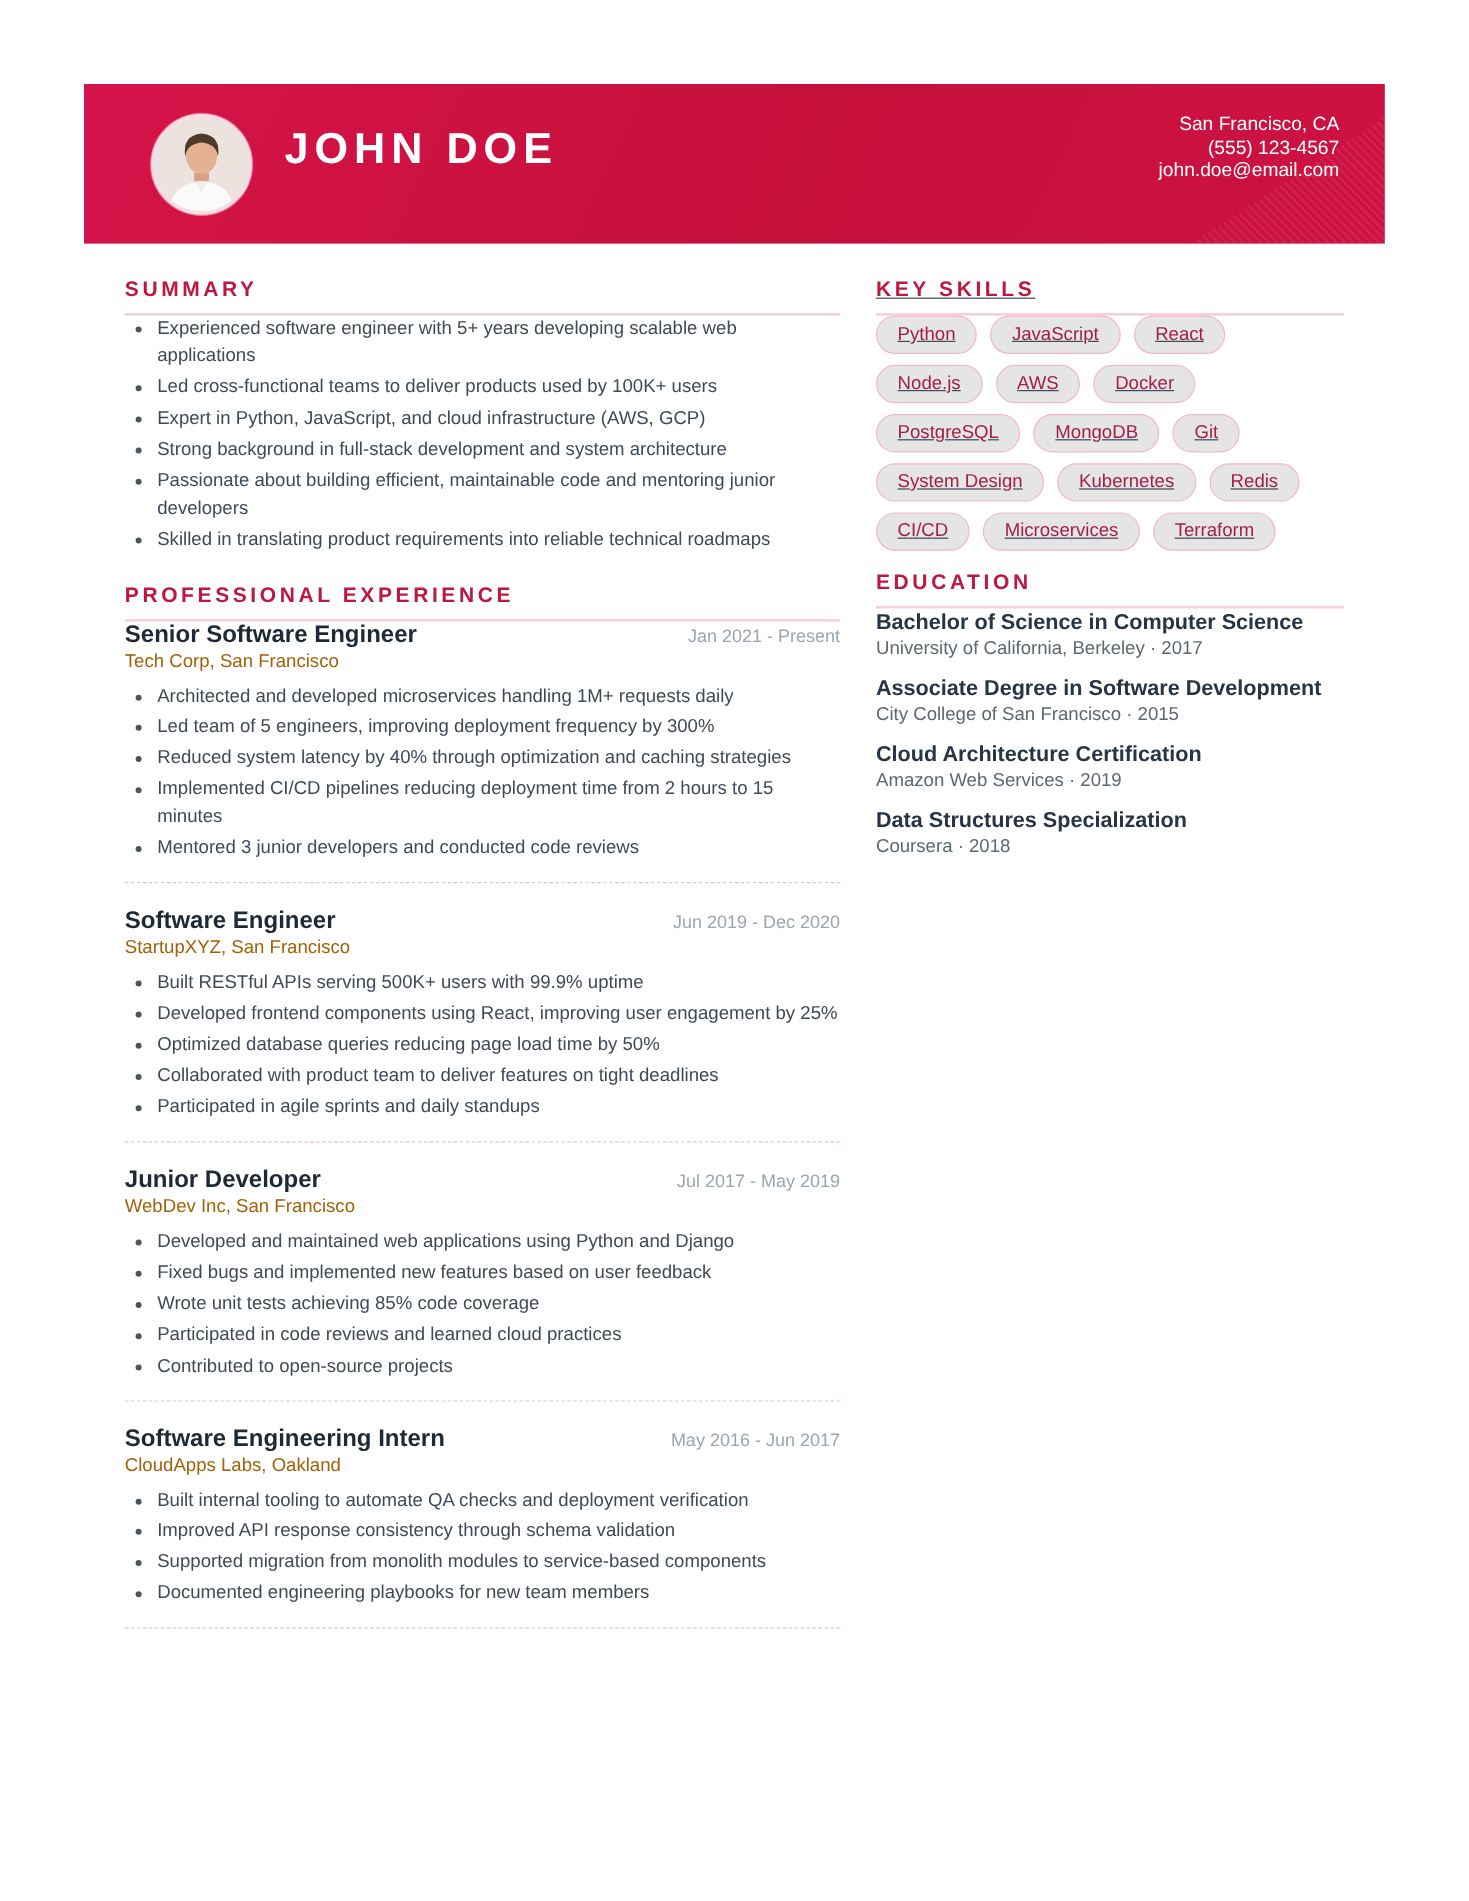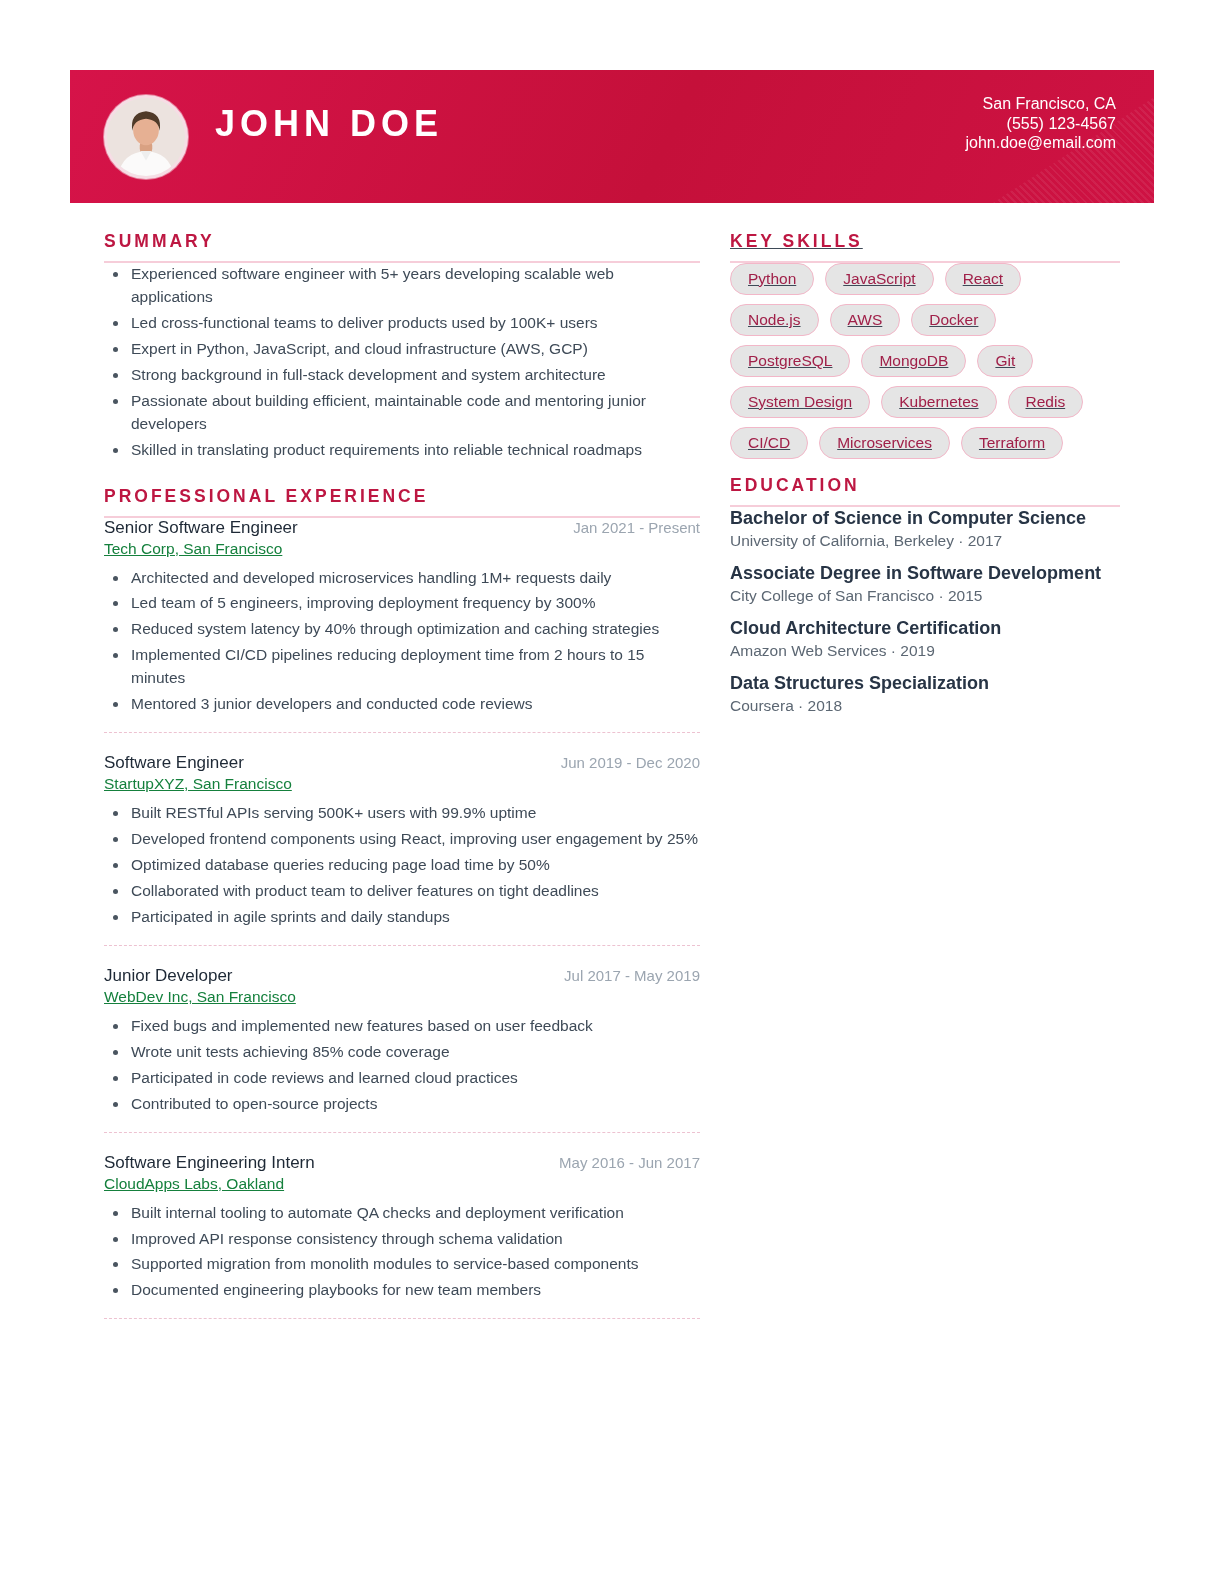--- a/index.html
+++ b/index.html
@@ -13,21 +13,21 @@
   }
   .page { width:1224px; height:1584px; background:#fff; }
 
   
   .header {
     position:relative;
     margin:70px 70px 0 70px;
     height:133px;
     background:linear-gradient(115deg,#d61349 0%,#c5103a 55%,#ce1243 100%);
     display:flex; align-items:center;
-    padding:0 38px 0 34px;
+    padding:0 38px 0 56px;
     overflow:hidden;
   }
   .avatar {
     width:84px; height:84px; border-radius:50%;
     overflow:hidden; flex:0 0 auto;
     border:3px solid #f6dde5;
     box-shadow:0 0 0 1px rgba(255,255,255,.45);
     background:#ece4e0;
   }
   .avatar svg { width:100%; height:100%; display:block; }
@@ -74,23 +74,23 @@
     font-size:15.5px; line-height:1.48;
     color:#3e4a57; margin-bottom:3px;
   }
   ul.bullets li::before {
     content:""; position:absolute; left:9px; top:9px;
     width:5px; height:5px; border-radius:50%; background:#4a5560;
   }
 
   
   .job-head { display:flex; justify-content:space-between; align-items:baseline; }
-  .job-role { font-size:17px; font-weight:normal; color:#1e2936; }
+  .job-role { font-size:20px; font-weight:bold; color:#1e2936; }
   .job-dates { font-size:15px; color:#9ba5b0; white-space:nowrap; margin-left:12px; }
-  .job-company { font-size:15.5px; color:#15803d; margin:2px 0 9px 0;text-decoration:underline; }
+  .job-company { font-size:15.5px; color:#a16207; margin:2px 0 9px 0; }
   .job-sep { border-bottom:1px dashed #edc2d1; margin:16px 0 20px 0; }
 
   
   .skills-wrap { display:flex; flex-wrap:wrap; gap:9px 11px; }
   .pill {
     background:#e5e5e5;
     border:1px solid #f2b7c8;
     color:#a02049;
     font-size:15.5px;
     padding:6px 17px;
@@ -176,20 +176,21 @@
               </ul>
               <div class="job-sep"></div>
             </article>
             <article class="job">
               <div class="job-head">
                 <h3 class="job-role">Junior Developer</h3>
                 <span class="job-dates">Jul 2017 - May 2019</span>
               </div>
               <div class="job-company">WebDev Inc, San Francisco</div>
               <ul class="bullets">
+                <li>Developed and maintained web applications using Python and Django</li>
                 <li>Fixed bugs and implemented new features based on user feedback</li>
                 <li>Wrote unit tests achieving 85% code coverage</li>
                 <li>Participated in code reviews and learned cloud practices</li>
                 <li>Contributed to open-source projects</li>
               </ul>
               <div class="job-sep"></div>
             </article>
             <article class="job">
               <div class="job-head">
                 <h3 class="job-role">Software Engineering Intern</h3>

